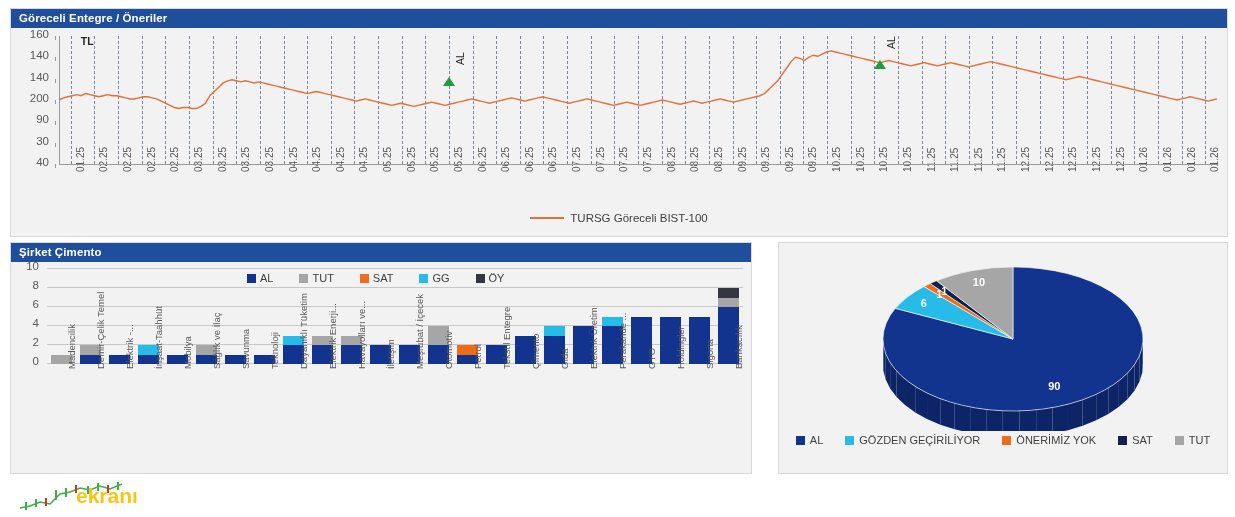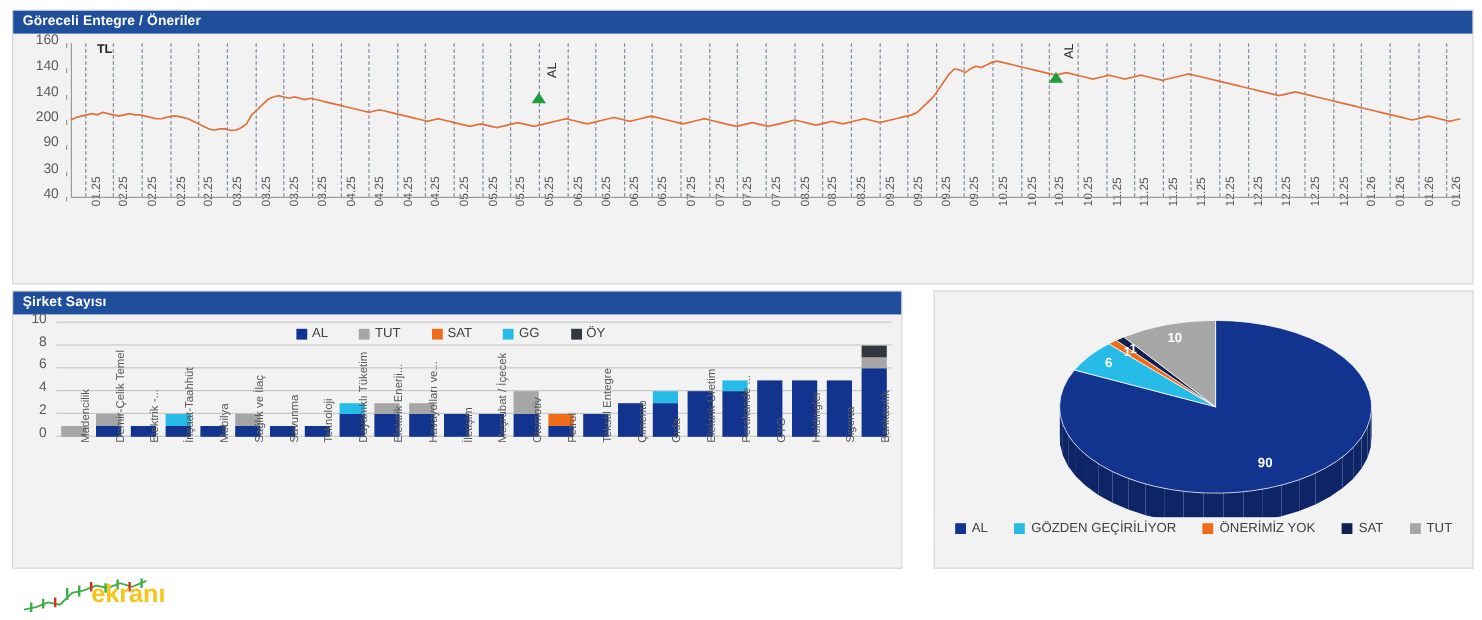--- a/index.html
+++ b/index.html
@@ -167,25 +167,31 @@
       <div class="axis-line" style="left: 48px; top: 8px; width: 1px; height: 128px;"></div>
       <div class="axis-line" style="left: 48px; top: 136px; width: 1158px; height: 1px;"></div>
       <svg width="1216" height="206" style="position: absolute; left: 0px; top: 0px;">
         <polyline points="48,72 52.4367816091954,69.86666666666666 56.87356321839081,68.8 61.310344827586206,67.73333333333333 65.74712643678161,66.66666666666667 70.183908045977,67.73333333333333 74.62068965517241,65.6 79.05747126436782,66.66666666666667 83.49425287356323,67.73333333333333 87.93103448275862,68.8 92.36781609195403,67.73333333333333 96.80459770114942,66.66666666666667 101.24137931034483,67.73333333333333 105.67816091954023,67.73333333333333 110.11494252873564,68.8 114.55172413793103,69.86666666666666 118.98850574712644,70.93333333333334 123.42528735632185,70.93333333333334 127.86206896551724,69.86666666666666 132.29885057471265,68.8 136.73563218390805,68.8 141.17241379310343,69.86666666666666 145.60919540229884,70.93333333333334 150.04597701149424,73.06666666666666 154.48275862068965,75.2 158.91954022988506,77.33333333333334 163.35632183908046,79.46666666666667 167.79310344827587,80.53333333333333 172.22988505747128,79.46666666666667 176.66666666666666,79.46666666666667 181.10344827586206,80.53333333333333 185.54022988505747,80.53333333333333 189.97701149425288,78.4 194.41379310344828,75.2 198.8505747126437,67.73333333333333 203.2873563218391,63.46666666666667 207.72413793103448,59.2 212.16091954022988,54.93333333333334 216.5977011494253,52.8 221.0344827586207,51.733333333333334 225.4712643678161,52.8 229.9080459770115,53.86666666666666 234.3448275862069,52.8 238.7816091954023,53.86666666666666 243.2183908045977,54.93333333333334 247.6551724137931,53.86666666666666 252.09195402298852,54.93333333333334 256.52873563218395,56 260.9655172413793,57.06666666666666 265.4022988505747,58.13333333333334 269.8390804597701,59.2 274.2758620689655,60.266666666666666 278.71264367816093,61.33333333333333 283.14942528735634,62.400000000000006 287.58620689655174,63.46666666666667 292.0229885057471,64.53333333333333 296.45977011494256,65.6 300.8965517241379,64.53333333333333 305.3333333333333,63.46666666666667 309.7701149425287,64.53333333333333 314.2068965517241,65.6 318.64367816091954,66.66666666666667 323.08045977011494,67.73333333333333 327.51724137931035,68.8 331.95402298850576,69.86666666666666 336.39080459770116,70.93333333333334 340.82758620689657,72 345.264367816092,73.06666666666666 349.7011494252874,72 354.1379310344828,70.93333333333334 358.5747126436782,72 363.01149425287355,73.06666666666666 367.44827586206895,74.13333333333333 371.88505747126436,75.2 376.32183908045977,76.26666666666667 380.7586206896552,77.33333333333334 385.1954022988506,76.26666666666667 389.632183908046,75.2 394.0689655172414,76.26666666666667 398.5057471264368,77.33333333333334 402.9425287356322,78.4 407.3793103448276,77.33333333333334 411.816091954023,76.26666666666667 416.25287356321843,75.2 420.6896551724138,74.13333333333333 425.1264367816092,75.2 429.5632183908046,76.26666666666667 434,77.33333333333334 438.4367816091954,76.26666666666667 442.8735632183908,75.2 447.3103448275862,74.13333333333333 451.7471264367816,73.06666666666666 456.18390804597703,72 460.62068965517244,70.93333333333334 465.05747126436785,72 469.49425287356325,73.06666666666666 473.9310344827586,74.13333333333333 478.367816091954,75.2 482.8045977011494,74.13333333333333 487.2413793103448,73.06666666666666 491.67816091954023,72 496.11494252873564,70.93333333333334 500.55172413793105,69.86666666666666 504.98850574712645,70.93333333333334 509.42528735632186,72 513.8620689655172,73.06666666666666 518.2988505747127,72 522.7356321839081,70.93333333333334 527.1724137931035,69.86666666666666 531.6091954022988,68.8 536.0459770114942,69.86666666666666 540.4827586206897,70.93333333333334 544.9195402298851,72 549.3563218390805,73.06666666666666 553.7931034482758,74.13333333333333 558.2298850574713,75.2 562.6666666666666,74.13333333333333 567.1034482758621,73.06666666666666 571.5402298850574,72 575.9770114942529,70.93333333333334 580.4137931034483,72 584.8505747126437,73.06666666666666 589.2873563218391,74.13333333333333 593.7241379310345,75.2 598.1609195402299,76.26666666666667 602.5977011494253,77.33333333333334 607.0344827586207,76.26666666666667 611.4712643678162,75.2 615.9080459770115,74.13333333333333 620.3448275862069,75.2 624.7816091954023,76.26666666666667 629.2183908045977,77.33333333333334 633.6551724137931,76.26666666666667 638.0919540229885,75.2 642.528735632184,74.13333333333333 646.9655172413793,73.06666666666666 651.4022988505748,72 655.8390804597701,73.06666666666666 660.2758620689656,74.13333333333333 664.7126436781609,75.2 669.1494252873564,76.26666666666667 673.5862068965517,75.2 678.0229885057471,74.13333333333333 682.4597701149426,73.06666666666666 686.8965517241379,74.13333333333333 691.3333333333334,75.2 695.7701149425287,74.13333333333333 700.2068965517242,73.06666666666666 704.6436781609195,72 709.080459770115,70.93333333333334 713.5172413793103,72 717.9540229885058,73.06666666666666 722.3908045977012,74.13333333333333 726.8275862068966,73.06666666666666 731.264367816092,72 735.7011494252873,70.93333333333334 740.1379310344828,69.86666666666666 744.5747126436781,68.8 749.0114942528736,67.73333333333333 753.448275862069,65.6 757.8850574712644,61.33333333333333 762.3218390804598,57.06666666666666 766.7586206896552,52.8 771.1954022988506,46.400000000000006 775.632183908046,40 780.0689655172414,33.599999999999994 784.5057471264369,29.33333333333333 788.9425287356322,30.400000000000006 793.3793103448276,32.53333333333333 797.816091954023,29.33333333333333 802.2528735632184,27.200000000000003 806.6896551724138,28.266666666666666 811.1264367816092,26.13333333333334 815.5632183908046,24 820,22.933333333333337 824.4367816091955,24 828.8735632183908,25.066666666666663 833.3103448275863,26.13333333333334 837.7471264367816,27.200000000000003 842.1839080459771,28.266666666666666 846.6206896551724,29.33333333333333 851.0574712643678,30.400000000000006 855.4942528735633,31.46666666666667 859.9310344827586,32.53333333333333 864.3678160919541,33.599999999999994 868.8045977011494,34.66666666666667 873.2413793103449,33.599999999999994 877.6781609195402,32.53333333333333 882.1149425287357,33.599999999999994 886.551724137931,34.66666666666667 890.9885057471265,35.733333333333334 895.4252873563219,36.8 899.8620689655172,37.86666666666666 904.2988505747127,36.8 908.735632183908,35.733333333333334 913.1724137931035,34.66666666666667 917.6091954022988,35.733333333333334 922.0459770114943,36.8 926.4827586206897,37.86666666666666 930.9195402298851,36.8 935.3563218390805,35.733333333333334 939.7931034482759,34.66666666666667 944.2298850574713,35.733333333333334 948.6666666666667,36.8 953.1034482758621,37.86666666666666 957.5402298850574,38.93333333333334 961.9770114942529,37.86666666666666 966.4137931034483,36.8 970.8505747126437,35.733333333333334 975.2873563218391,34.66666666666667 979.7241379310345,33.599999999999994 984.1609195402299,34.66666666666667 988.5977011494253,35.733333333333334 993.0344827586207,36.8 997.4712643678162,37.86666666666666 1001.9080459770115,38.93333333333334 1006.344827586207,40 1010.7816091954023,41.06666666666666 1015.2183908045977,42.13333333333334 1019.6551724137931,43.2 1024.0919540229884,44.266666666666666 1028.528735632184,45.33333333333333 1032.9655172413793,46.400000000000006 1037.4022988505749,47.46666666666667 1041.8390804597702,48.53333333333333 1046.2758620689656,49.599999999999994 1050.712643678161,50.66666666666667 1055.1494252873563,51.733333333333334 1059.5862068965516,50.66666666666667 1064.0229885057472,49.599999999999994 1068.4597701149426,48.53333333333333 1072.896551724138,49.599999999999994 1077.3333333333333,50.66666666666667 1081.7701149425288,51.733333333333334 1086.2068965517242,52.8 1090.6436781609195,53.86666666666666 1095.0804597701149,54.93333333333334 1099.5172413793105,56 1103.9540229885058,57.06666666666666 1108.3908045977012,58.13333333333334 1112.8275862068965,59.2 1117.264367816092,60.266666666666666 1121.7011494252874,61.33333333333333 1126.1379310344828,62.400000000000006 1130.5747126436781,63.46666666666667 1135.0114942528735,64.53333333333333 1139.448275862069,65.6 1143.8850574712644,66.66666666666667 1148.3218390804598,67.73333333333333 1152.7586206896551,68.8 1157.1954022988507,69.86666666666666 1161.632183908046,70.93333333333334 1166.0689655172414,72 1170.5057471264367,70.93333333333334 1174.9425287356323,69.86666666666666 1179.3793103448277,68.8 1183.816091954023,69.86666666666666 1188.2528735632184,70.93333333333334 1192.6896551724137,72 1197.1264367816093,73.06666666666666 1201.5632183908046,72 1206,70.93333333333334" fill="none" stroke="#e2703a" stroke-width="1.4"></polyline>
       </svg>
       <div class="annot" style="left: 69.7471px; top: 7.33333px;">TL</div>
       <div class="annot-rot" style="left: 443.437px; top: 36.8px;">AL</div>
       <div class="annot-rot" style="left: 873.805px; top: 20.8px;">AL</div>
       <div class="tri" style="left: 432.437px; top: 48.8px; border-bottom-color: rgb(31, 156, 60);"></div>
       <div class="tri" style="left: 862.805px; top: 31.7333px; border-bottom-color: rgb(31, 156, 60);"></div>
+      <div class="legend-row" style="left: 0px; right: 0px; top: 184px; justify-content: center; display: flex;">
+        <div style="display: flex; align-items: center; gap: 6px;">
+          <span class="legend-line" style="border-top-color: rgb(226, 112, 58);"></span>
+          <span>TURSG Göreceli BIST-100</span>
+        </div>
+      </div>
     </div>
 </div>
 
 <div class="panel" id="sirket">
-  <div class="panel-title">Şirket Sayısı</div>
+  <div class="panel-title">Şirket Çimento</div>
   <div class="panel-body" id="sirket-body">
       <div class="axis-label" style="left: 0px; top: 93px; width: 28px;">0</div>
       <div class="gridline-h" style="left: 36px; top: 101px; width: 696px;"></div>
       <div class="axis-label" style="left: 0px; top: 74px; width: 28px;">2</div>
       <div class="gridline-h" style="left: 36px; top: 82px; width: 696px;"></div>
       <div class="axis-label" style="left: 0px; top: 55px; width: 28px;">4</div>
       <div class="gridline-h" style="left: 36px; top: 63px; width: 696px;"></div>
       <div class="axis-label" style="left: 0px; top: 36px; width: 28px;">6</div>
       <div class="gridline-h" style="left: 36px; top: 44px; width: 696px;"></div>
       <div class="axis-label" style="left: 0px; top: 17px; width: 28px;">8</div>

